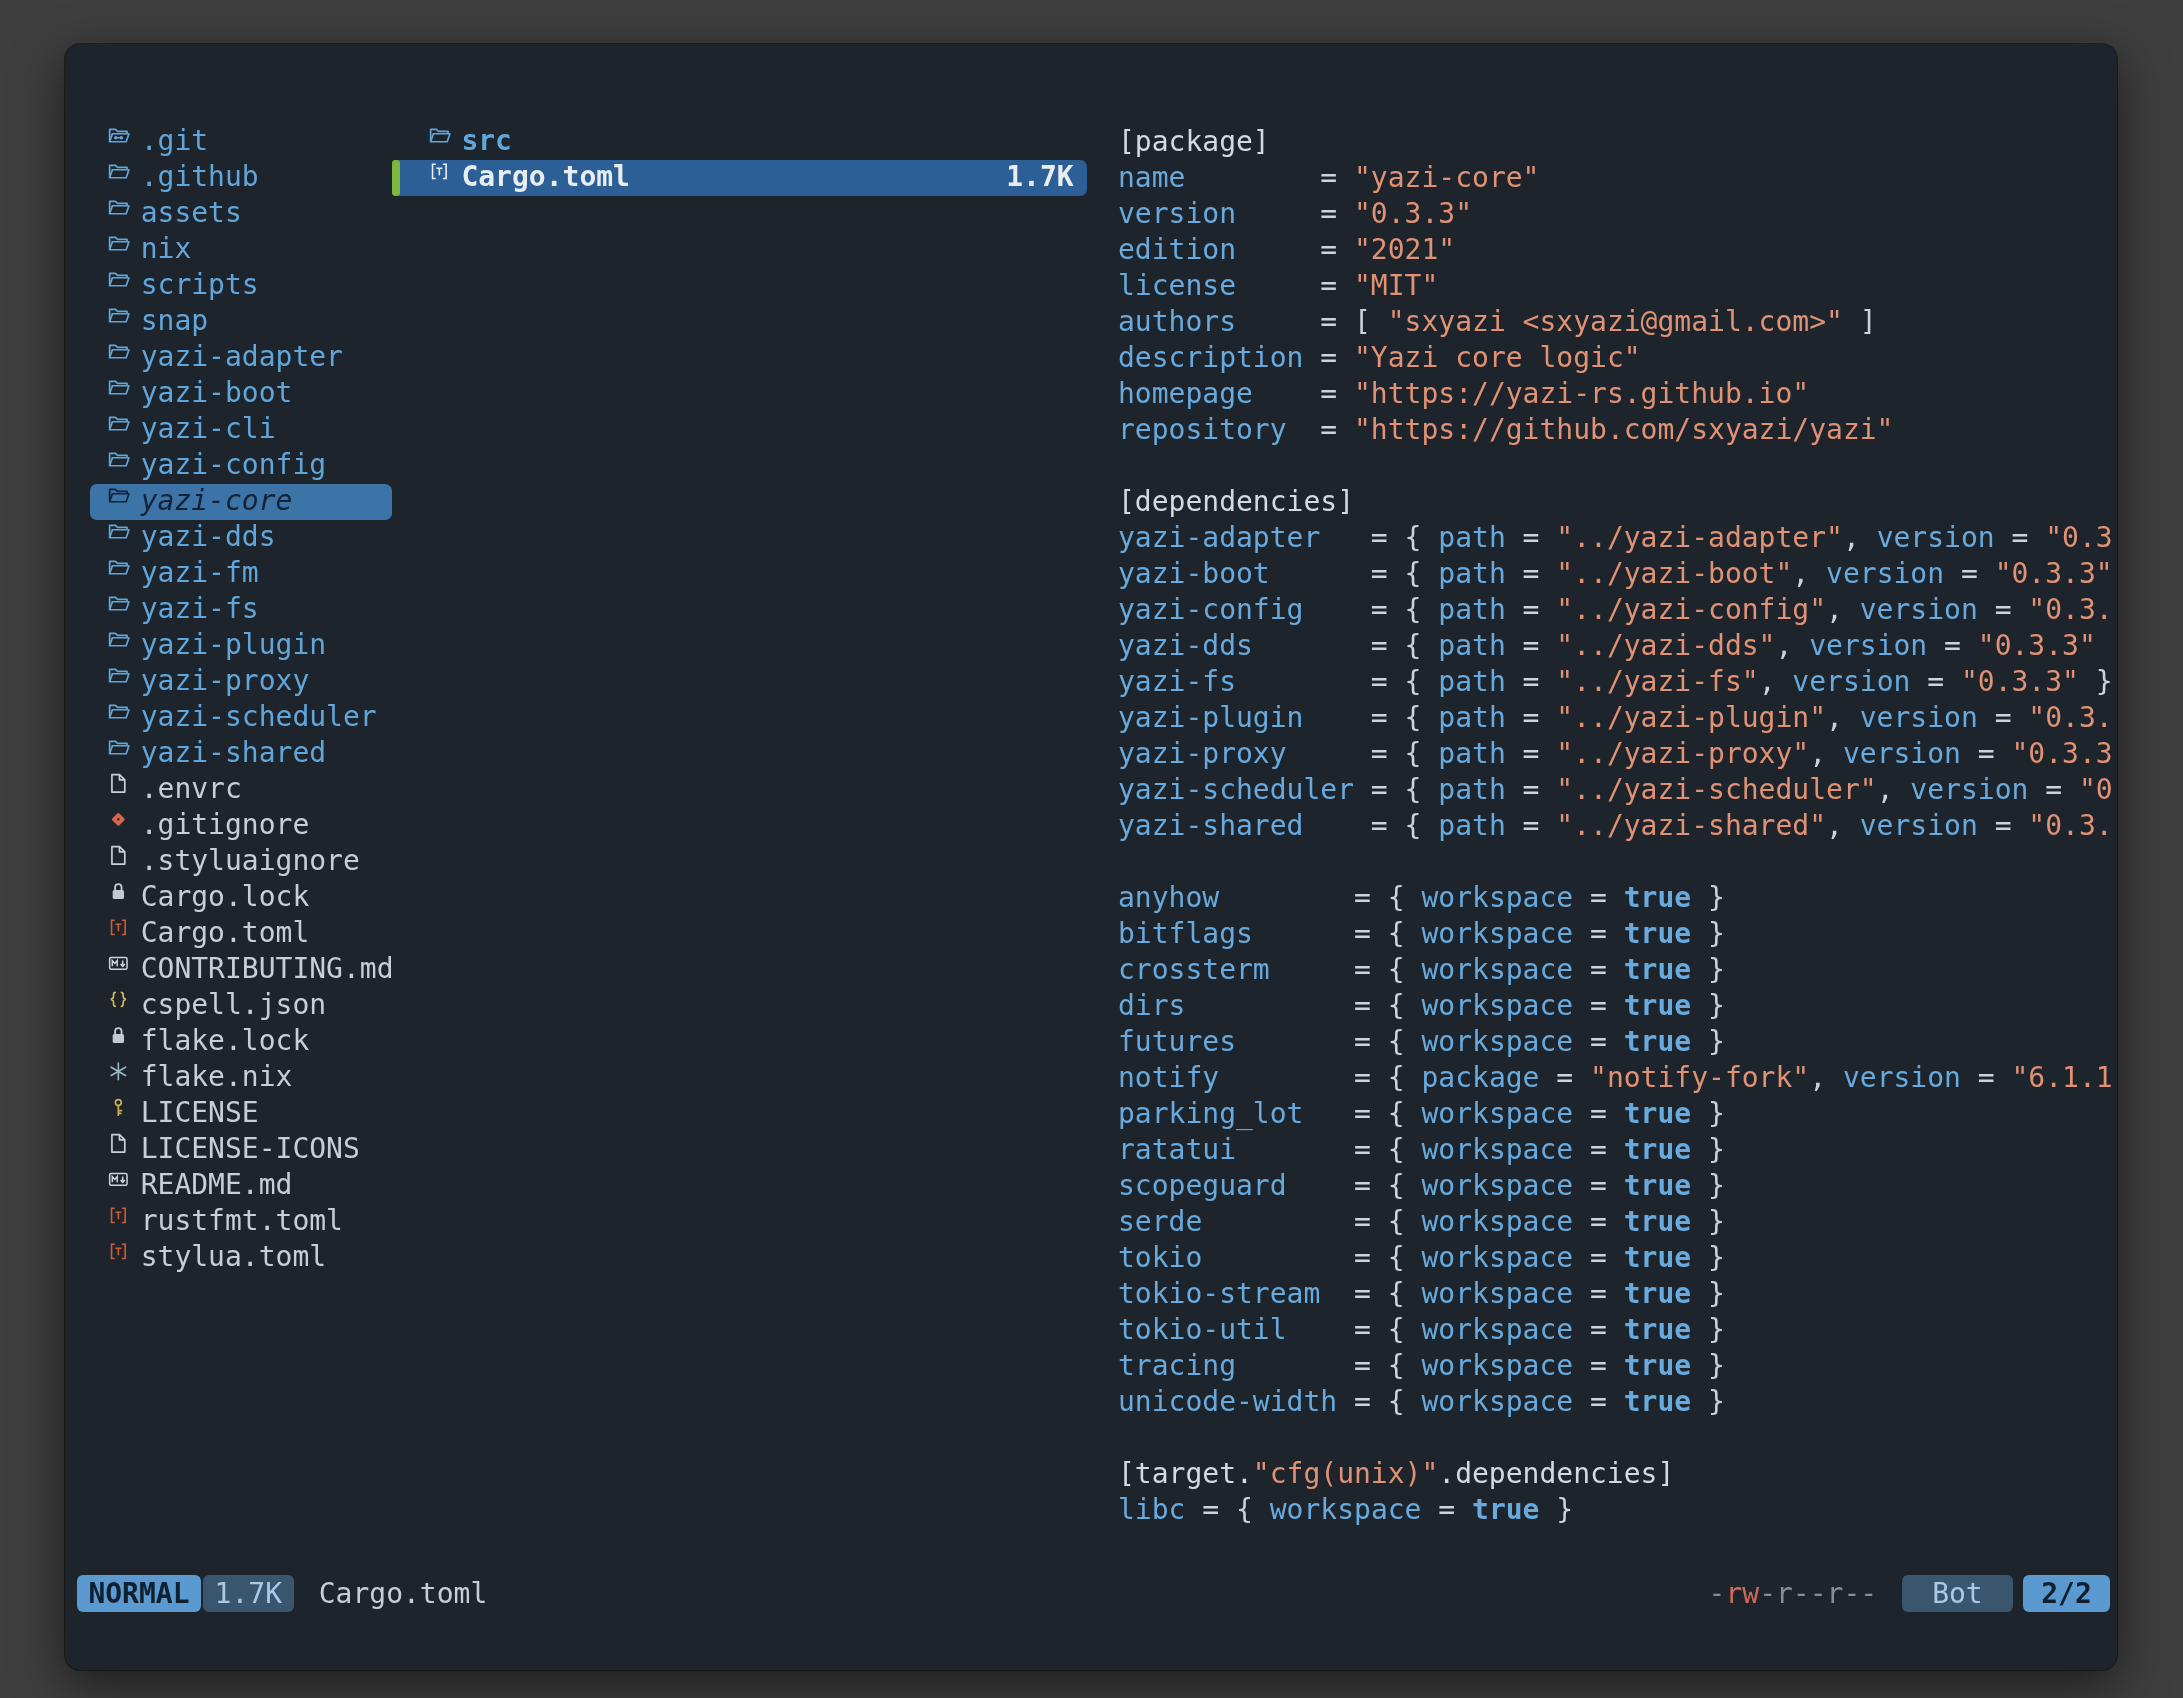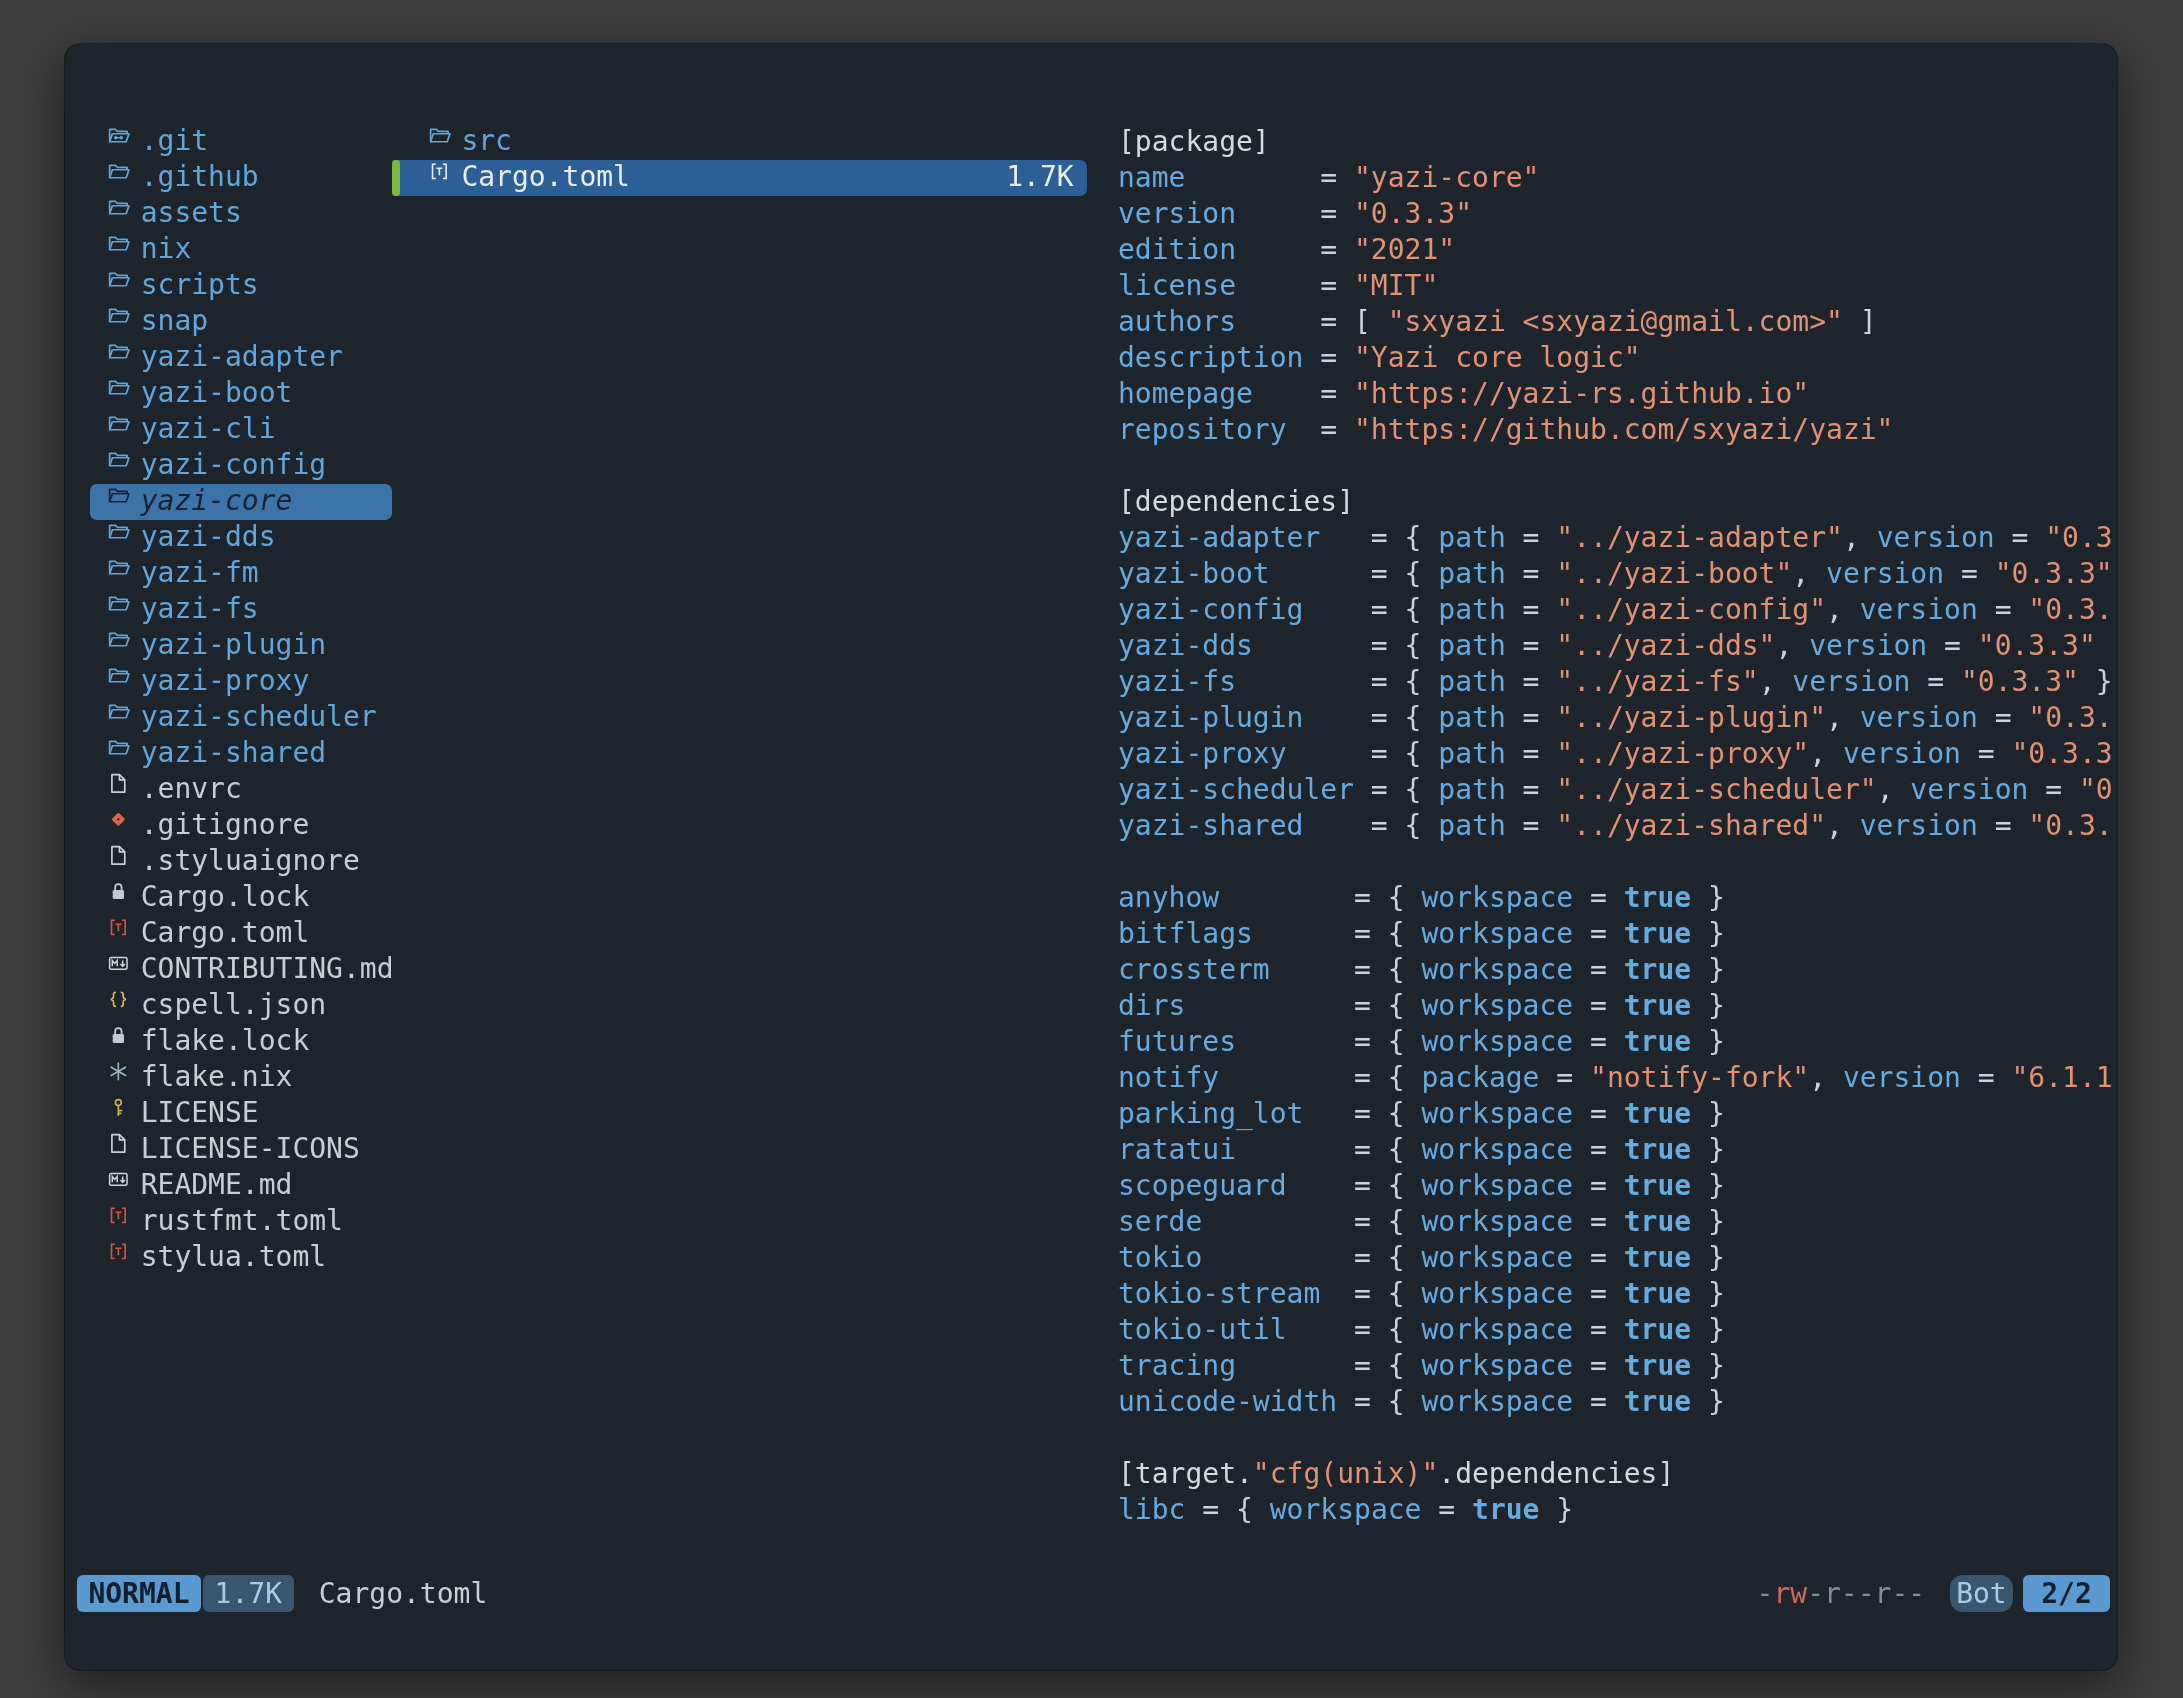--- a/index.html
+++ b/index.html
@@ -12,21 +12,21 @@
   .window{
     position:absolute;left:65px;top:44px;width:2052px;height:1626px;
     background:var(--window-bg,#1d242c);
     border-radius:15px;
     box-shadow:0 15px 50px rgba(0,0,0,.55),0 0 0 0.8px rgba(0,0,0,.55);
     overflow:hidden;
   }
   .content{position:absolute;left:25px;top:80px;right:0;bottom:96px;}
   .pane{position:absolute;top:0;}
   .pane-parent{left:0;width:302px;}
-  .pane-current{left:302px;width:695px;}
+  .pane-current{left:302px;width:695px;font-weight:bold;}
   .pane-preview{left:1028px;width:1004px;bottom:12px;overflow:hidden;}
 
   .row{
     display:flex;align-items:flex-start;height:36px;
     font-size:28px;border-radius:6.7px;white-space:pre;
   }
   .pane-parent .row{padding-left:11.7px;}
   .kind-dir{color:var(--folder-blue,#61a6db);}
   .kind-file{color:var(--file-fg,#c8ced4);}
   .sel-parent{background:var(--sel-parent-bg,#3c74a8);color:var(--sel-parent-fg,#132334);font-style:italic;}
@@ -63,21 +63,21 @@
     display:flex;justify-content:space-between;align-items:center;font-size:28px;
   }
   .sb-left,.sb-right{display:flex;align-items:center;}
   .badge{display:inline-flex;align-items:center;height:37px;border-radius:5.9px;padding:0 11.7px;}
   .badge-mode{background:var(--badge-blue-bg,#5b9ad0);color:var(--badge-blue-fg,#11202e);font-weight:bold;}
   .badge-size{background:var(--badge-muted-bg,#3a556e);color:var(--badge-muted-fg,#a9cae6);margin-left:1.7px;}
   .sb-filename{color:#c8ced4;margin-left:25px;}
   .sb-perms{margin-right:25px;white-space:pre;}
   .perm-dim{color:var(--perm-dim,#868d94);}
   .perm-red{color:var(--perm-red,#ce6a58);}
-  .badge-pos{background:var(--badge-muted-bg,#3a556e);color:var(--badge-muted-fg,#a9cae6);padding:0 6px;border-radius:13px;}
+  .badge-pos{background:var(--badge-muted-bg,#3a556e);color:var(--badge-muted-fg,#a9cae6);padding:0 30px;}
   .badge-counter{background:var(--badge-blue-bg,#5b9ad0);color:var(--badge-blue-fg,#11202e);font-weight:bold;margin-left:10px;padding:0 18.5px;}
 </style>
 </head>
 <body>
 
 <div class="window">
   <div class="content">
     <div class="pane pane-parent" id="parent-pane">
         <div class="row kind-dir"><span class="ficon ic-folder-git"><svg viewBox="0 0 24 24">
               <g fill="none" stroke="currentColor" stroke-width="1.8" stroke-linejoin="round">

